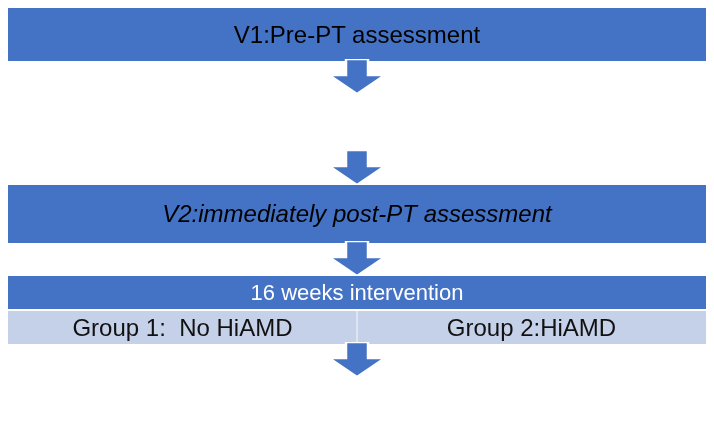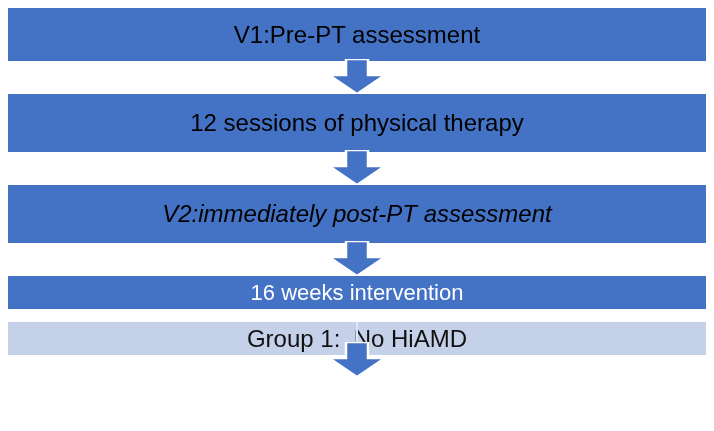--- a/index.html
+++ b/index.html
@@ -45,21 +45,21 @@
     background: #4472C4;
     color: #ffffff;
     display: flex;
     align-items: center;
     justify-content: center;
     font-size: 22px;
   }
   .box-4-groups {
     position: relative;
     height: 33px;
-    margin-top: 13px;
+    margin-top: 2px;
     background: #C5D0E9;
     display: flex;
   }
   .group-cell {
     flex: 1;
     display: flex;
     align-items: center;
     justify-content: center;
     color: #111111;
     font-size: 24px;
@@ -94,23 +94,20 @@
   <div class="box box-1">
     <span>V1:Pre-PT assessment</span>
   </div>
 
   <div class="arrow arrow-1">
     <svg viewBox="0 0 66 36" xmlns="http://www.w3.org/2000/svg">
       <polygon points="22,0 44,0 44,16 61,16 33,35 5,16 22,16" fill="#4472C4" stroke="#FFFFFF" stroke-width="2.5" stroke-linejoin="miter"></polygon>
     </svg>
   </div>
 
-  <div class="box box-2">
-    <span>12 sessions of physical therapy</span>
-  </div>
 
   <div class="arrow arrow-2">
     <svg viewBox="0 0 66 36" xmlns="http://www.w3.org/2000/svg">
       <polygon points="22,0 44,0 44,16 61,16 33,35 5,16 22,16" fill="#4472C4" stroke="#FFFFFF" stroke-width="2.5" stroke-linejoin="miter"></polygon>
     </svg>
   </div>
 
   <div class="box box-3">
     <span>V2:immediately post-PT assessment</span>
   </div>
@@ -123,20 +120,23 @@
 
   <div class="box-4">
     <div class="box-4-header">
       <span>16 weeks intervention</span>
     </div>
     <div class="box-4-groups">
       <div class="group-cell">
         <span>Group 1:  No HiAMD</span>
       </div>
       <div class="group-divider"></div>
+      <div class="group-cell">
+        <span>Group 2:HiAMD</span>
+      </div>
     </div>
   </div>
 
   <div class="arrow arrow-4">
     <svg viewBox="0 0 66 36" xmlns="http://www.w3.org/2000/svg">
       <polygon points="22,0 44,0 44,16 61,16 33,35 5,16 22,16" fill="#4472C4" stroke="#FFFFFF" stroke-width="2.5" stroke-linejoin="miter"></polygon>
     </svg>
   </div>
 
 

